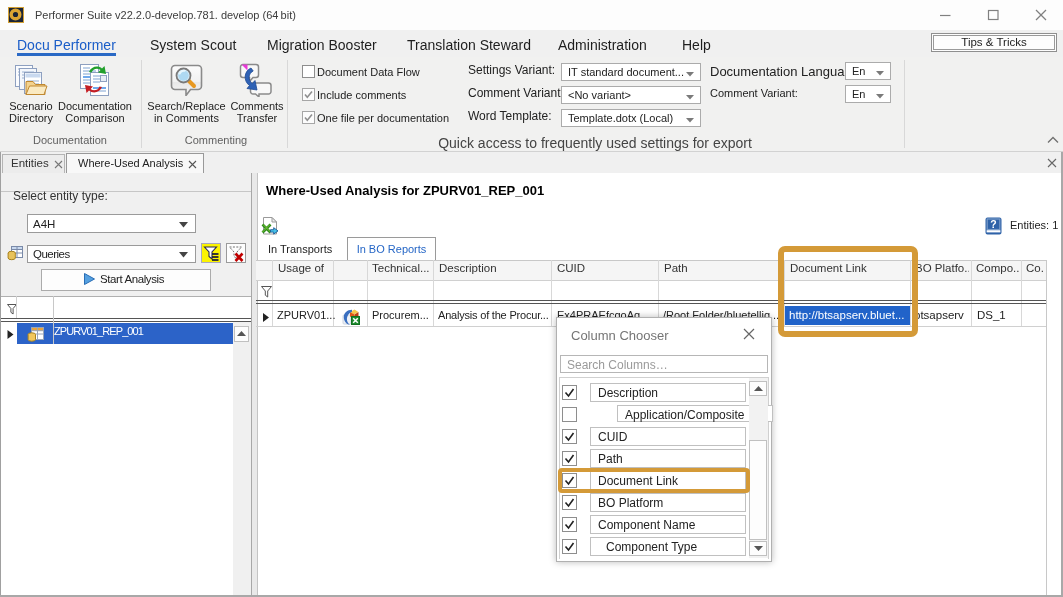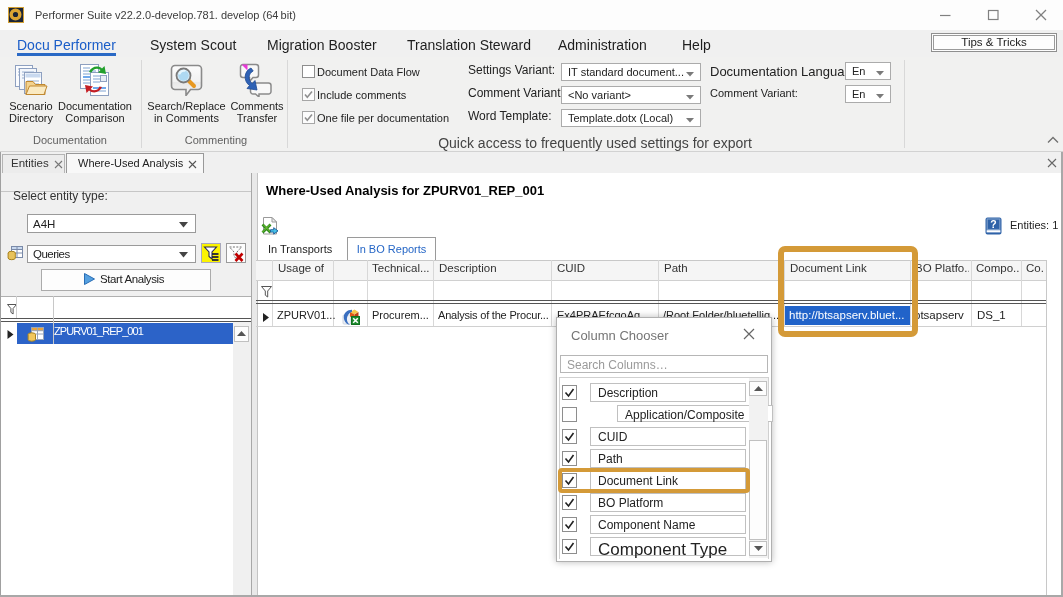--- a/index.html
+++ b/index.html
@@ -393,21 +393,21 @@
     <div class="abs" style="left:562px;top:517px;width:15px;height:15px;background:#fff;border:1px solid #8e8e8e;"><svg width="13" height="13">
         <path d="M2.5 6.5 l3 3.5 L10.5 3" fill="none" stroke="#222" stroke-width="1.6"></path>
       </svg></div>
     <div class="abs" style="left:590px;top:515px;width:156px;height:19px;background:#fff;border:1px solid #c0c0c0;">
       <span class="abs ellip" style="left:7px;top:2px;width:140px;font-size:12px;">Component Name</span>
     </div>
     <div class="abs" style="left:562px;top:539px;width:15px;height:15px;background:#fff;border:1px solid #8e8e8e;"><svg width="13" height="13">
         <path d="M2.5 6.5 l3 3.5 L10.5 3" fill="none" stroke="#222" stroke-width="1.6"></path>
       </svg></div>
     <div class="abs" style="left:590px;top:537px;width:156px;height:19px;background:#fff;border:1px solid #c0c0c0;">
-      <span class="abs ellip" style="left:7px;top:2px;width:140px;font-size:17px;">Component Type</span>
+      <span class="abs ellip" style="left:15px;top:2px;width:140px;font-size:12px;">Component Type</span>
     </div>
   </div>
 
 <div class="abs" style="left:749px;top:378px;width:19px;height:180px;background:#f2f2f2;"></div>
 <div class="abs" style="left:749px;top:381px;width:18px;height:15px;background:#fdfdfd;border:1px solid #c0c0c0;"></div>
 <svg class="abs" style="left:754px;top:386px;" width="9" height="6">
     <path d="M4.5 0 L9 5 H0 z" fill="#555"></path>
   </svg>
 <div class="abs" style="left:749px;top:440px;width:18px;height:100px;background:#fdfdfd;border:1px solid #c0c0c0;"></div>
 <div class="abs" style="left:749px;top:541px;width:18px;height:15px;background:#fdfdfd;border:1px solid #c0c0c0;"></div>

